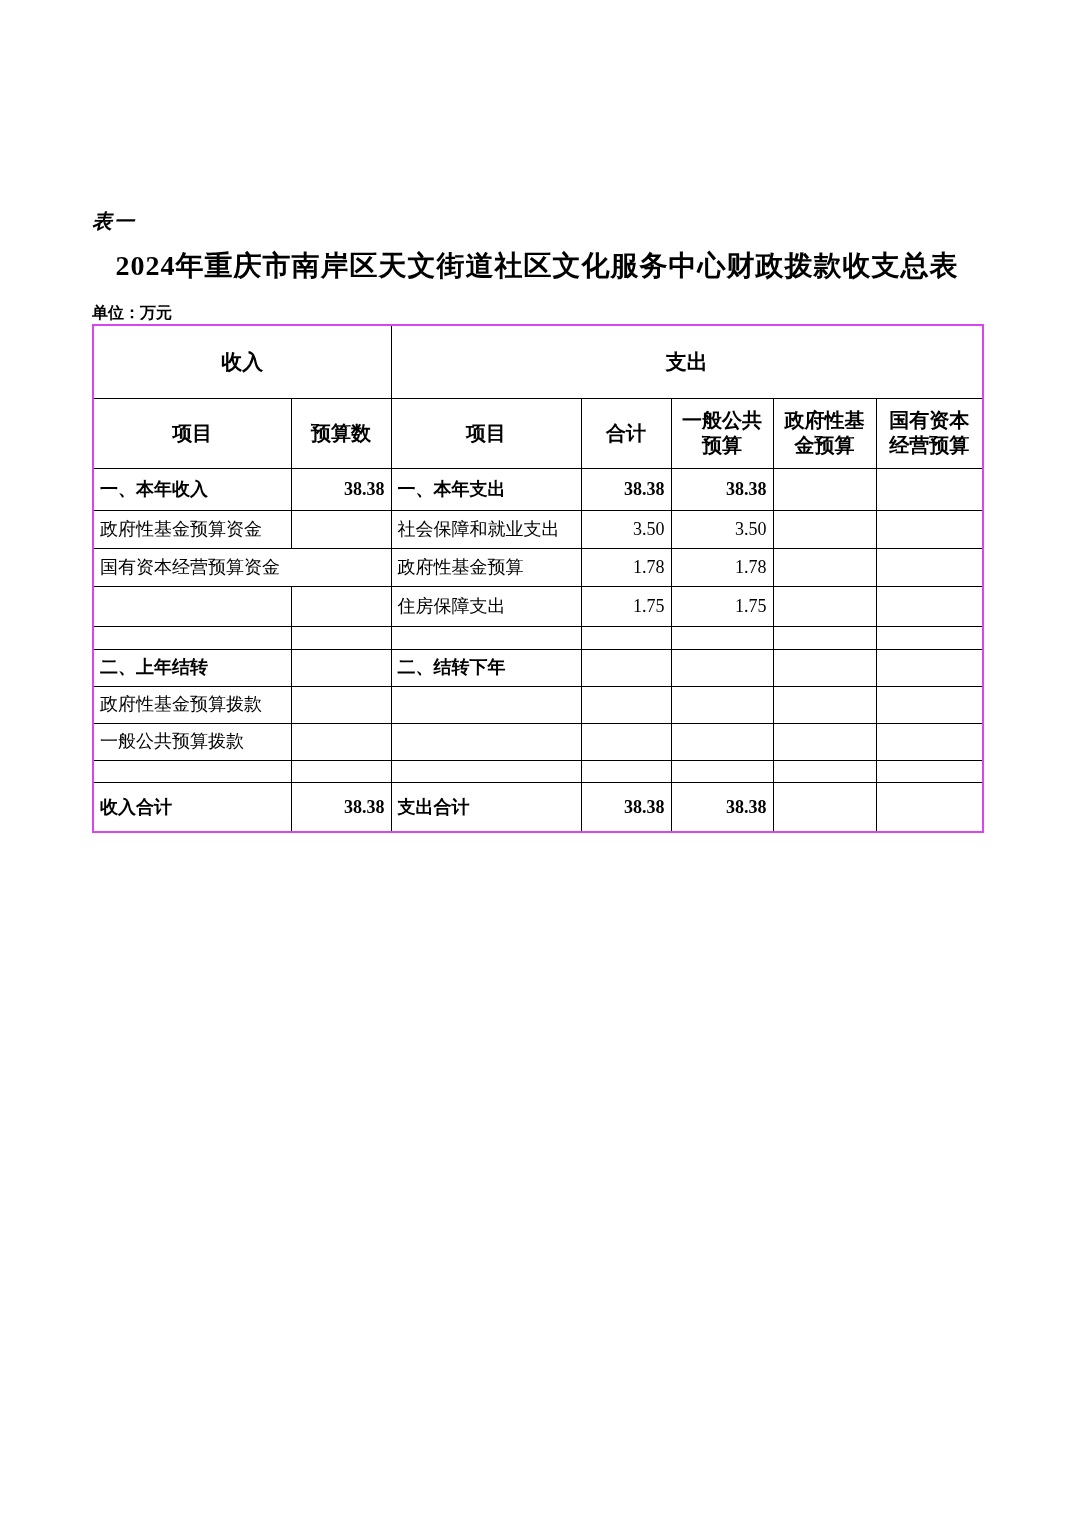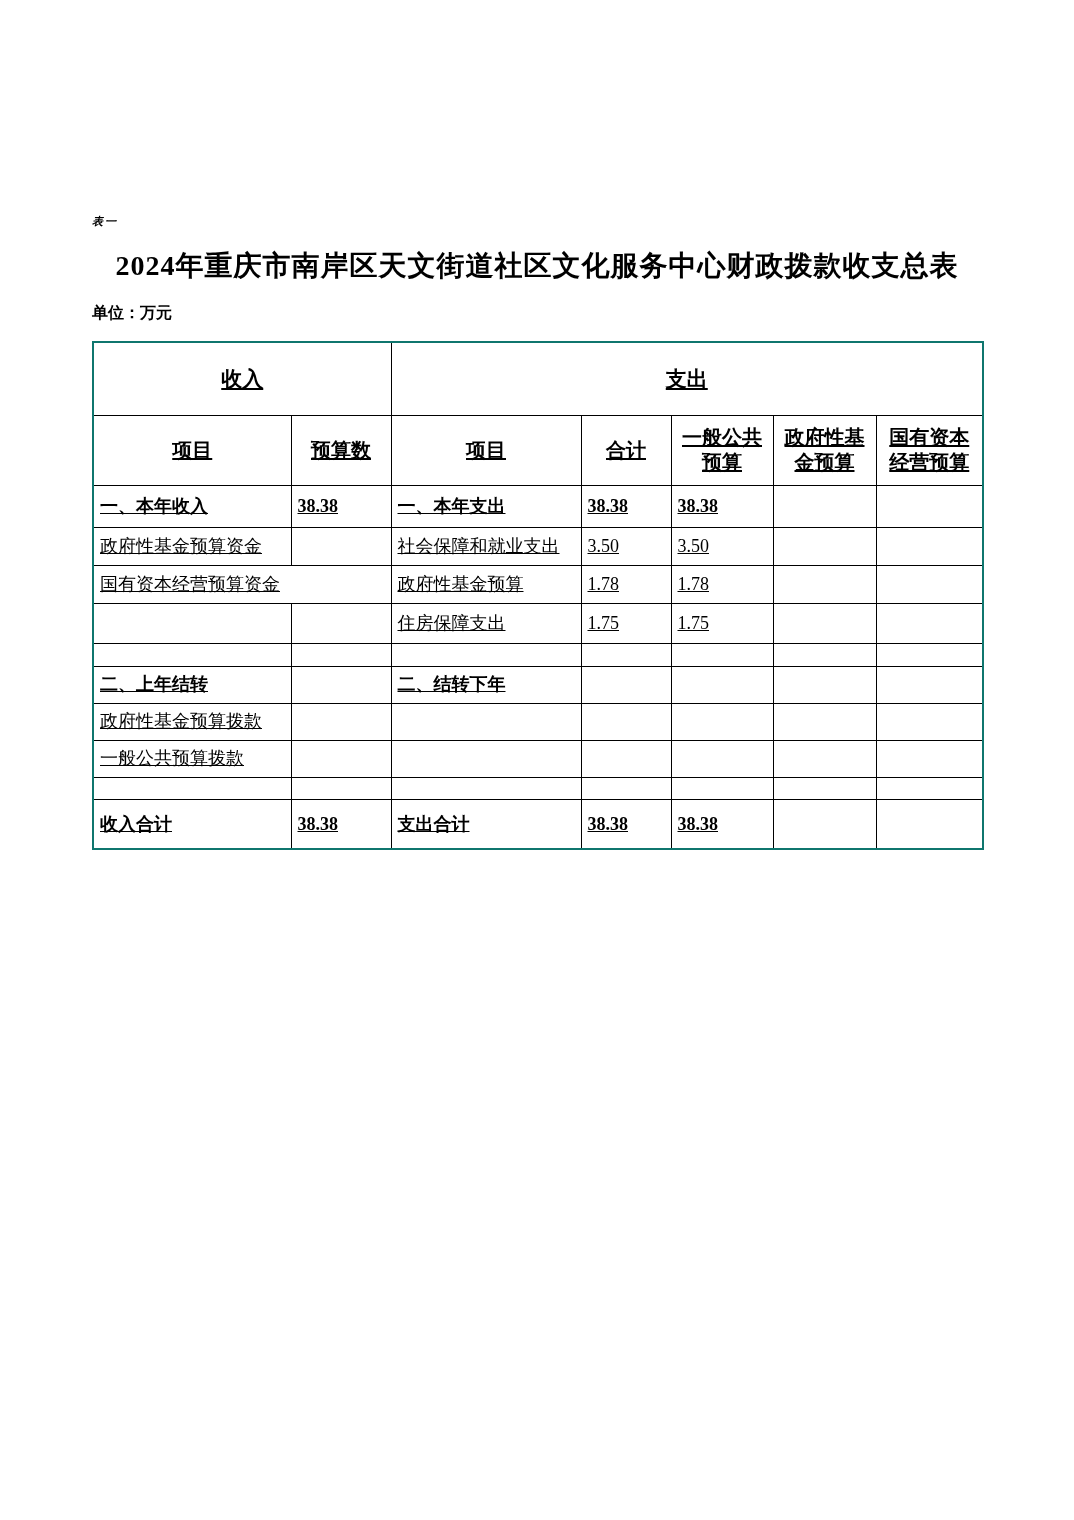--- a/index.html
+++ b/index.html
@@ -16,21 +16,21 @@
     overflow: hidden;
   }
   .page {
     position: absolute;
     left: 92px;
     top: 0;
     width: 890px;
   }
   .table-label {
     margin-top: 210px;
-    font-size: 11px;
+    font-size: 20px;
     font-style: italic;
     font-weight: bold;
     letter-spacing: 2px;
     line-height: 22px;
     text-align: left;
   }
   .doc-title {
     margin: 14px 0 0 0;
     font-size: 28px;
     font-weight: bold;
@@ -41,26 +41,24 @@
   }
   .unit-note {
     margin-top: 16px;
     font-size: 16px;
     font-weight: bold;
     text-align: left;
     line-height: 22px;
     padding-right: 2px;
   }
   table.budget-table {
-    margin-top: 17px;
     border-collapse: collapse;
     table-layout: fixed;
     width: 890px;
-    border: 2px solid #0f766e;
-    text-decoration: underline;
+    border: 2px solid #d946ef;
   }
   table.budget-table td {
     border: 1px solid #000;
     padding: 2px 6px;
     font-size: 18px;
     vertical-align: middle;
     line-height: 1.25;
     overflow: hidden;
     word-break: break-all;
   }
@@ -70,21 +68,21 @@
     font-size: 21px;
     font-family: "Liberation Sans", "DejaVu Sans", sans-serif;
   }
   tr.hdr2 td {
     font-weight: bold;
     text-align: center;
     font-size: 20px;
     font-family: "Liberation Sans", "DejaVu Sans", sans-serif;
   }
   td.item { text-align: left; }
-  td.num  { text-align: left; }
+  td.num  { text-align: right; }
   tr.sect td { font-weight: bold; }
   tr.sect td.item { }
 </style>
 </head>
 <body>
 
 <div class="page">
 
   <div class="table-label">表一</div>
 

